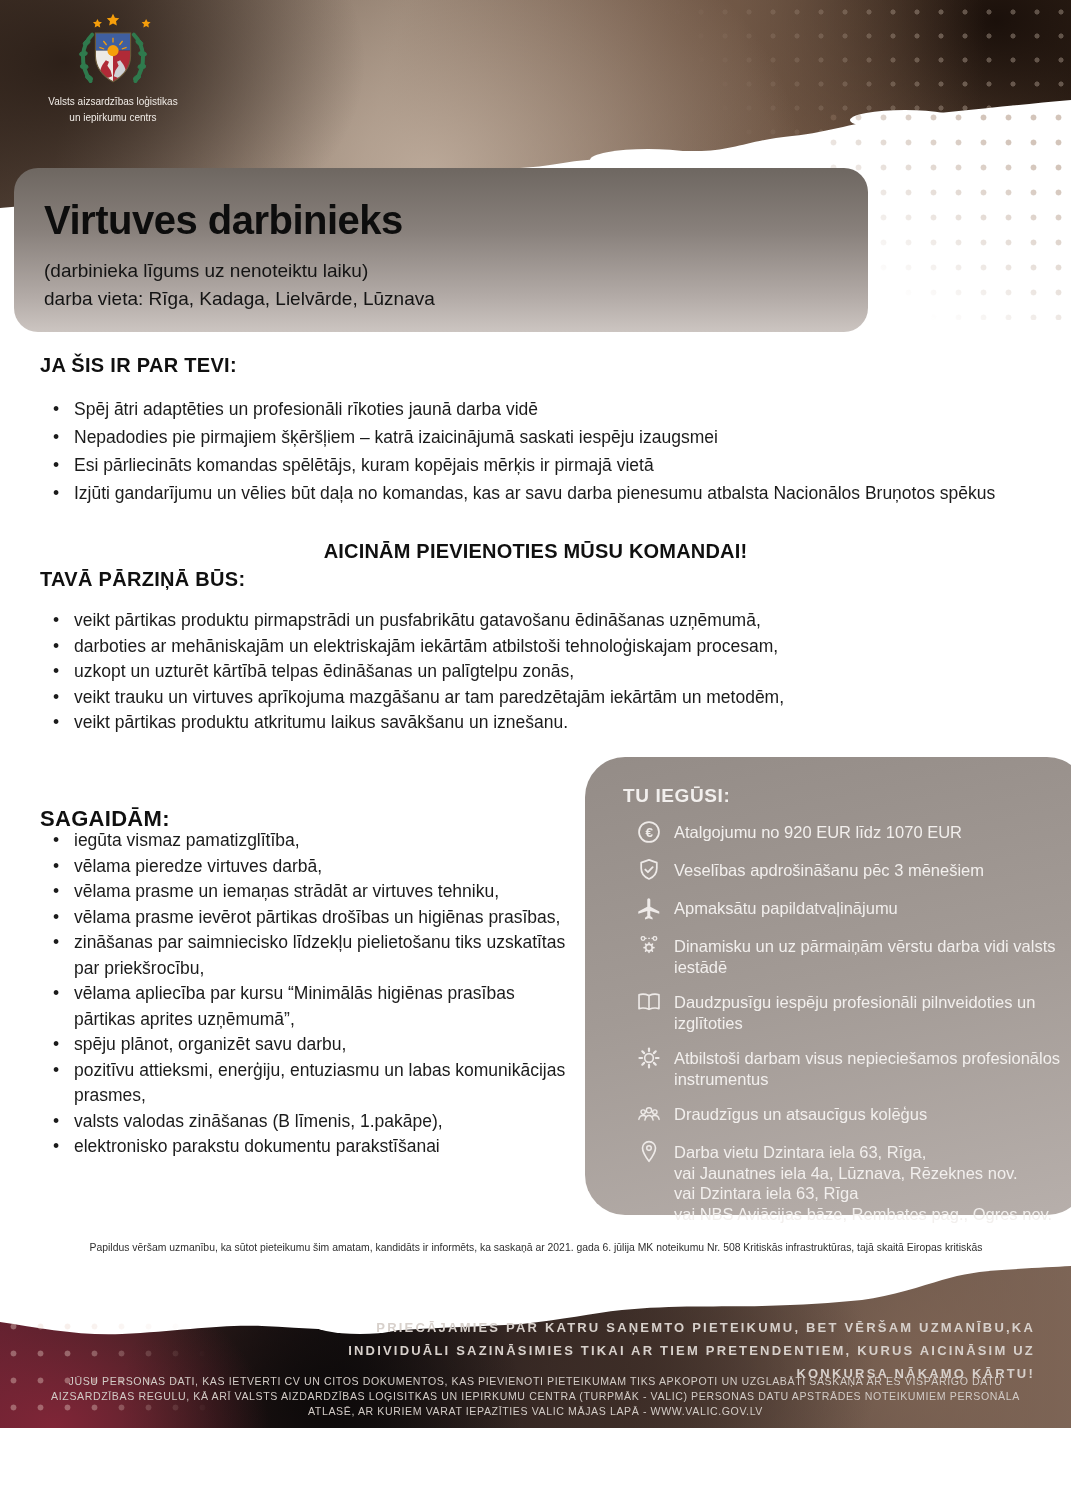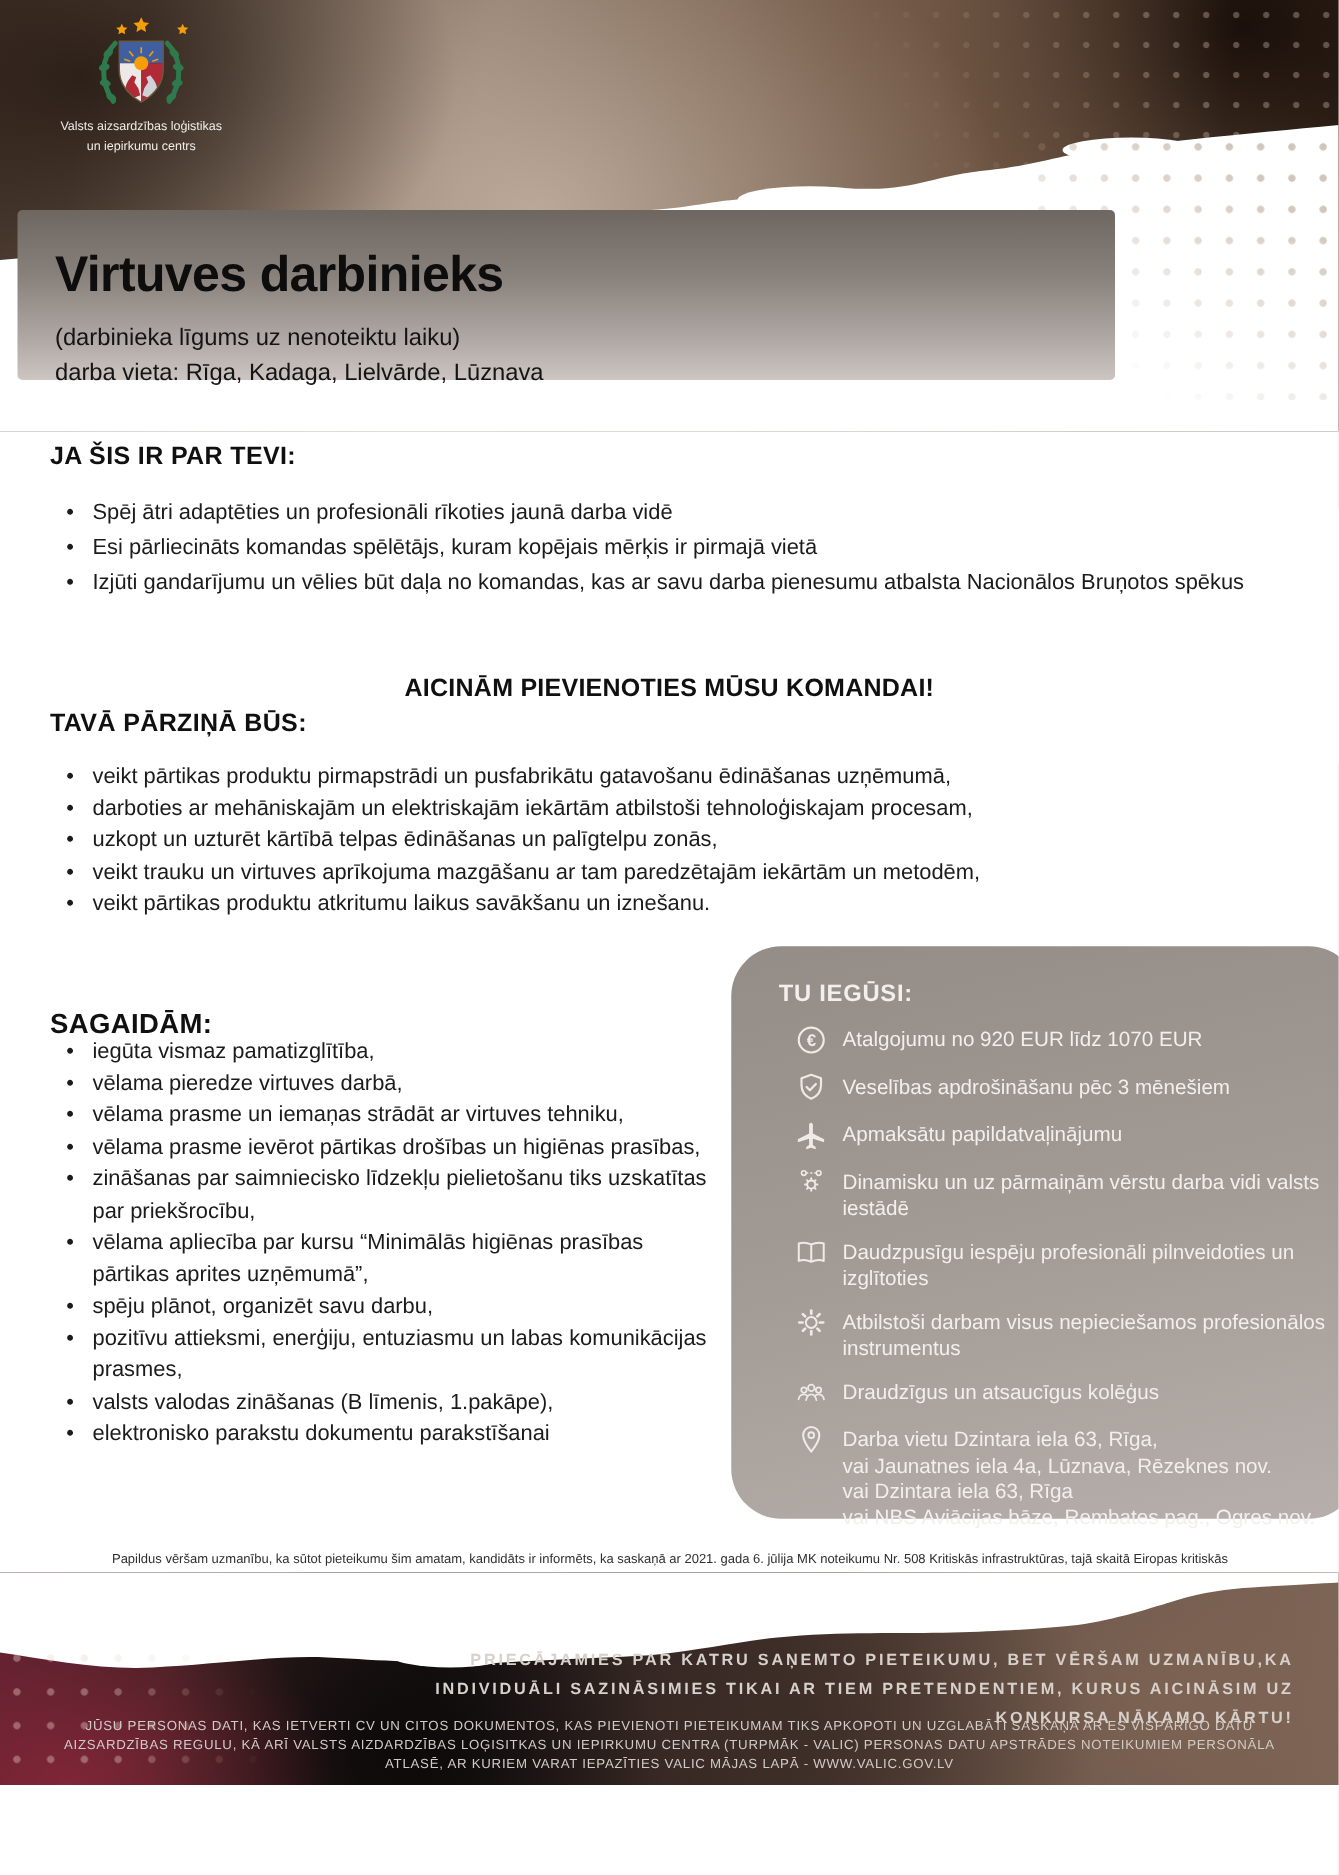--- a/index.html
+++ b/index.html
@@ -26,22 +26,22 @@
     background-size:25px 25px;
     -webkit-mask-image:linear-gradient(215deg,#000 20%,transparent 80%);
     mask-image:linear-gradient(215deg,#000 20%,transparent 80%);}
 
   
   .logo-wrap{position:absolute;left:18px;top:8px;width:190px;text-align:center;}
   .logo-wrap svg{display:block;margin:0 auto;}
   .org-name{margin-top:4px;font-size:10px;line-height:16px;color:#f1ece7;}
 
   
-  .header-box{position:absolute;left:14px;top:168px;width:854px;height:136px;border-radius:4px;
-    background:linear-gradient(180deg,#6e6761 0%,#88807b 38%,#b2aaa6 78%,#ccc5c1 100%);padding-left:24px;}
+  .header-box{position:absolute;left:14px;top:168px;width:854px;height:164px;border-radius:24px;
+    background:linear-gradient(180deg,#6e6761 0%,#88807b 38%,#b2aaa6 78%,#ccc5c1 100%);}
   .job-title{position:absolute;left:30px;top:30px;font-size:40px;font-weight:700;letter-spacing:-.5px;color:#0d0d0d;}
   .job-sub1{position:absolute;left:30px;top:92px;font-size:19px;color:#141414;}
   .job-sub2{position:absolute;left:30px;top:120px;font-size:19px;color:#141414;}
 
   
   .sec-h{position:absolute;font-weight:700;color:#101010;}
   .h-about{left:40px;top:354px;font-size:20px;letter-spacing:.3px;}
   .h-invite{left:0;right:0;top:540px;text-align:center;font-size:20px;letter-spacing:.2px;}
   .h-resp{left:40px;top:568px;font-size:20px;letter-spacing:.3px;}
   .h-expect{left:40px;top:778px;font-size:22px;letter-spacing:.3px;margin-top:28px;}
@@ -230,20 +230,21 @@
   <div class="header-box">
     <div class="job-title">Virtuves darbinieks</div>
     <div class="job-sub1">(darbinieka līgums uz nenoteiktu laiku)</div>
     <div class="job-sub2">darba vieta: Rīga, Kadaga, Lielvārde, Lūznava</div>
   </div>
 
   <div class="sec-h h-about">JA ŠIS IR PAR TEVI:</div>
   <ul class="blist about-list">
 
   <li><span>Spēj ātri adaptēties un profesionāli rīkoties jaunā darba vidē</span></li>
+      <li><span>Nepadodies pie pirmajiem šķēršļiem – katrā izaicinājumā saskati iespēju izaugsmei</span></li>
       <li><span>Esi pārliecināts komandas spēlētājs, kuram kopējais mērķis ir pirmajā vietā</span></li>
       <li><span>Izjūti gandarījumu un vēlies būt daļa no komandas, kas ar savu darba pienesumu atbalsta Nacionālos Bruņotos spēkus</span></li>
     </ul>
 
   <div class="sec-h h-invite">AICINĀM PIEVIENOTIES MŪSU KOMANDAI!</div>
 
   <div class="sec-h h-resp">TAVĀ PĀRZIŅĀ BŪS:</div>
   <ul class="blist resp-list">
 
   <li><span>veikt pārtikas produktu pirmapstrādi un pusfabrikātu gatavošanu ēdināšanas uzņēmumā,</span></li>

